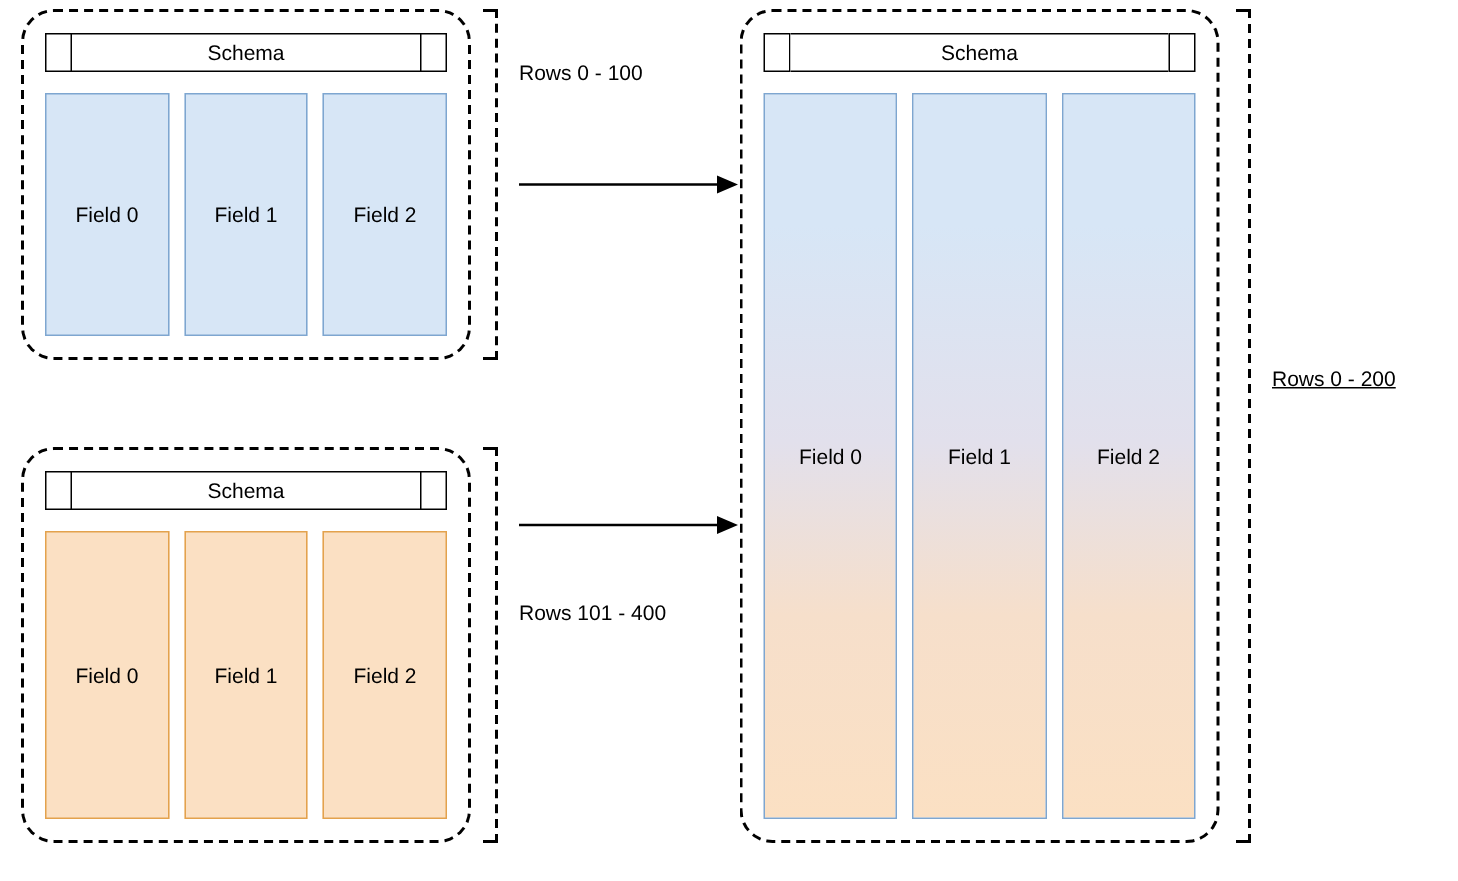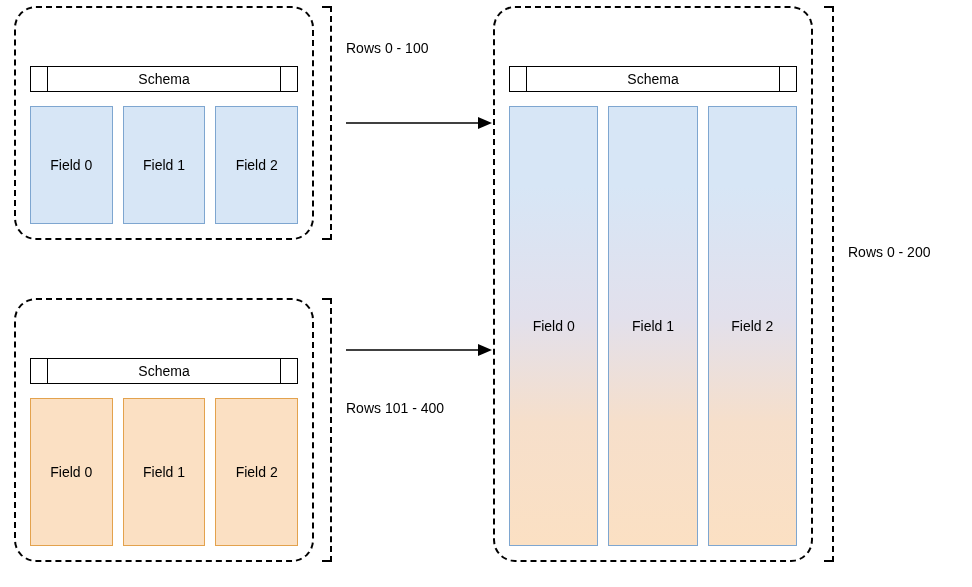--- a/index.html
+++ b/index.html
@@ -17,21 +17,20 @@
     position: absolute;
     border: 2px dashed #000;
     border-radius: 22px;
     padding: 14px 14px;
   }
   .schema-row {
     display: flex;
     align-items: stretch;
     height: 26px;
     margin-bottom: 14px;
-    margin-top: 44px;
   }
   .schema-cap {
     width: 18px;
     border: 1px solid #000;
     background: #fff;
   }
   .schema-mid {
     flex: 1;
     border: 1px solid #000;
     background: #fff;
@@ -140,13 +139,13 @@
   </div>
   <div class="fields">
     <div class="field field-gradient">Field 0</div>
     <div class="field field-gradient">Field 1</div>
     <div class="field field-gradient">Field 2</div>
   </div>
 </div>
 
 <div class="bracket bracket-right" style="left:824px; top:6px; height:556px;"></div>
 
-<div class="label" style="left:848px; top:244px;">Rows 0 - 200</div>
+<div class="label" style="left:848px; top:244px;text-decoration:underline;">Rows 0 - 200</div>
 
 </body></html>

